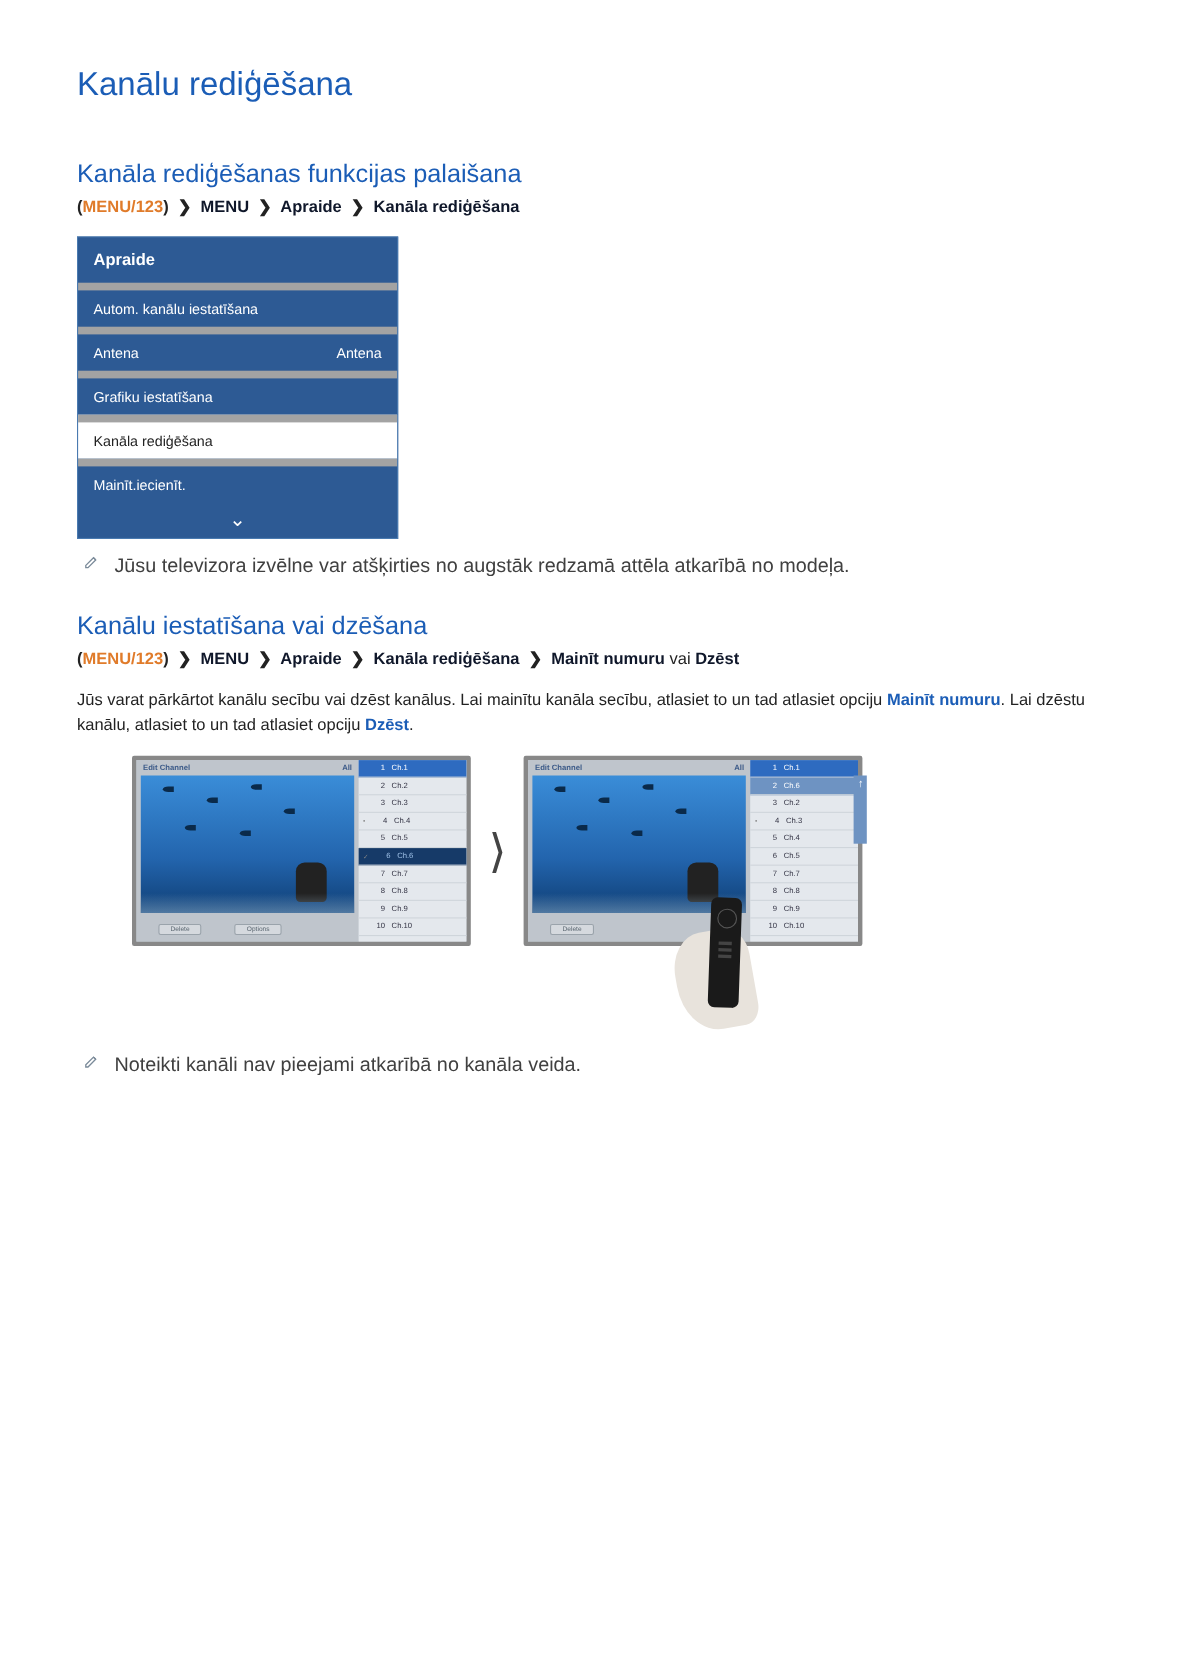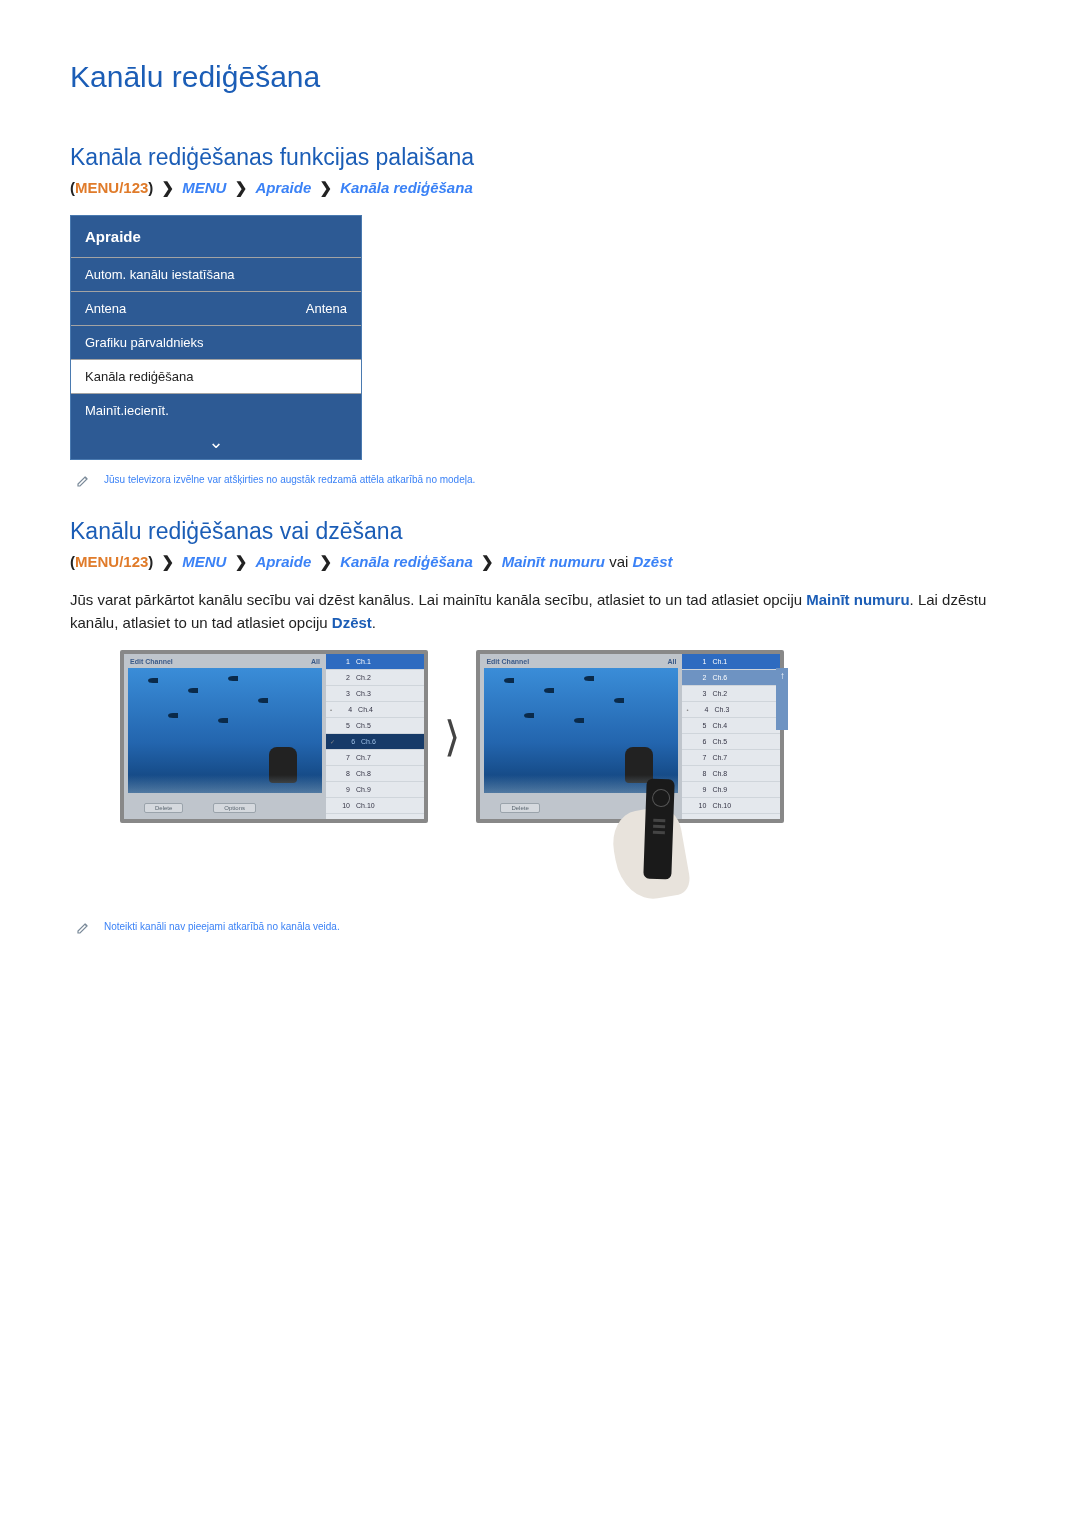--- a/index.html
+++ b/index.html
@@ -22,57 +22,57 @@
     font-size: 23px;
     font-weight: normal;
     margin: 30px 0 8px 0;
   }
   .breadcrumb {
     font-size: 15px;
     font-weight: bold;
     margin-bottom: 18px;
   }
   .breadcrumb .orange { color: #e07b2a; }
-  .breadcrumb .blue { color: #3b82f6; font-style: italic; }
+  .breadcrumb .blue { color: #0f172a; }
   .breadcrumb .black { color: #222; font-weight: normal; }
   .breadcrumb .chev { color: #222; font-weight: bold; padding: 0 4px; }
   .menu-panel {
     width: 290px;
     background: #2d5a94;
     color: #fff;
     font-size: 13px;
     border: 1px solid #4a7ab0;
     margin-bottom: 14px;
   }
   .menu-panel .panel-title {
     padding: 12px 14px;
     font-size: 15px;
     font-weight: bold;
     background: #2d5a94;
   }
   .menu-panel .item {
     padding: 9px 14px;
-    border-top: 1px solid #a3a3a3;
+    border-top: 7px solid #a3a3a3;
     display: flex;
     justify-content: space-between;
   }
   .menu-panel .item.selected {
     background: #fff;
     color: #222;
   }
   .menu-panel .panel-footer {
     text-align: center;
     padding: 4px 0 6px 0;
     font-size: 18px;
   }
   .note {
     display: flex;
     align-items: flex-start;
-    font-size: 10px;
-    color: #3b82f6;
+    font-size: 18px;
+    color: #404040;
     margin: 8px 0 30px 0;
   }
   .note .pen {
     margin: 0 14px 0 6px;
     flex-shrink: 0;
   }
   .body-text {
     font-size: 15px;
     line-height: 1.5;
     margin: 10px 0 16px 0;
@@ -255,21 +255,21 @@
   <div class="panel-title">Apraide</div>
   <div id="panel-items">
       <div class="item">
         <span>Autom. kanālu iestatīšana</span>
       </div>
       <div class="item">
         <span>Antena</span>
         <span>Antena</span>
       </div>
       <div class="item">
-        <span>Grafiku pārvaldnieks</span>
+        <span>Grafiku iestatīšana</span>
       </div>
       <div class="item selected">
         <span>Kanāla rediģēšana</span>
       </div>
       <div class="item">
         <span>Mainīt.iecienīt.</span>
       </div>
     </div>
   <div class="panel-footer">⌄</div>
 </div>
@@ -277,21 +277,21 @@
 <div class="note">
   <span class="pen">
     <svg width="14" height="14" viewBox="0 0 14 14">
         <path d="M2 12 L4 12 L11 5 L9 3 L2 10 Z" fill="none" stroke="#7a8a99" stroke-width="1.2"></path>
         <path d="M9 3 L11 5" stroke="#7a8a99" stroke-width="1.2"></path>
       </svg>
   </span>
   <span>Jūsu televizora izvēlne var atšķirties no augstāk redzamā attēla atkarībā no modeļa.</span>
 </div>
 
-<h2>Kanālu rediģēšanas vai dzēšana</h2>
+<h2>Kanālu iestatīšana vai dzēšana</h2>
 <div class="breadcrumb">
   (<span class="orange">MENU/123</span>)
   <span class="chev">❯</span>
   <span class="blue">MENU</span>
   <span class="chev">❯</span>
   <span class="blue">Apraide</span>
   <span class="chev">❯</span>
   <span class="blue">Kanāla rediģēšana</span>
   <span class="chev">❯</span>
   <span class="blue">Mainīt numuru</span>

